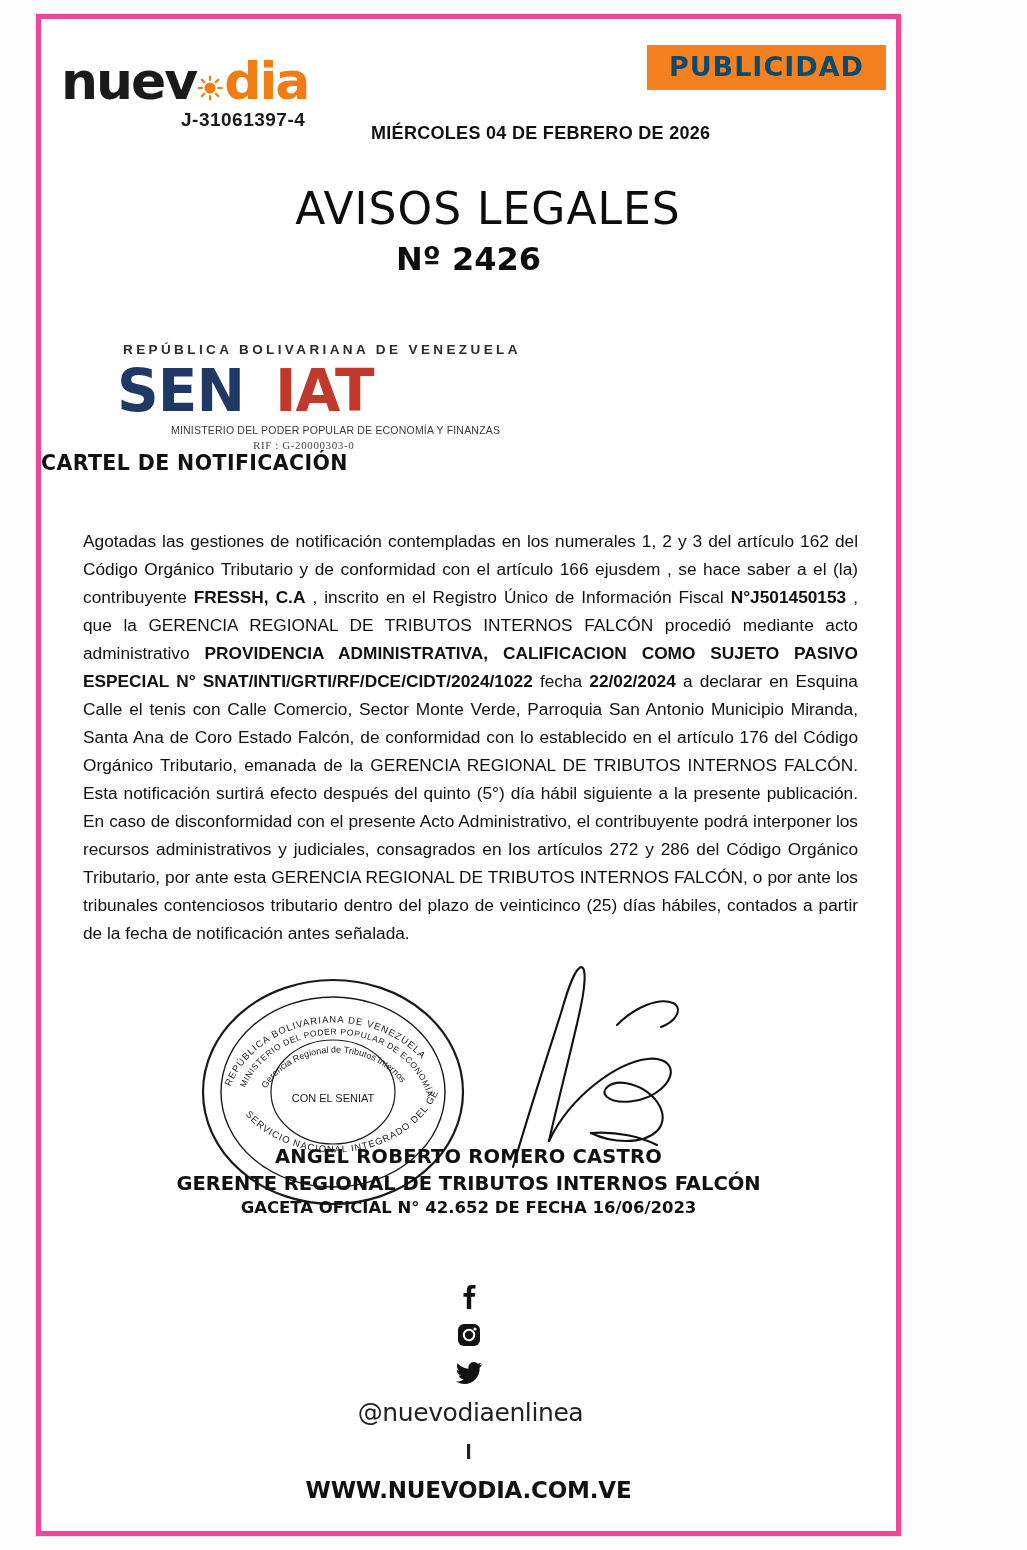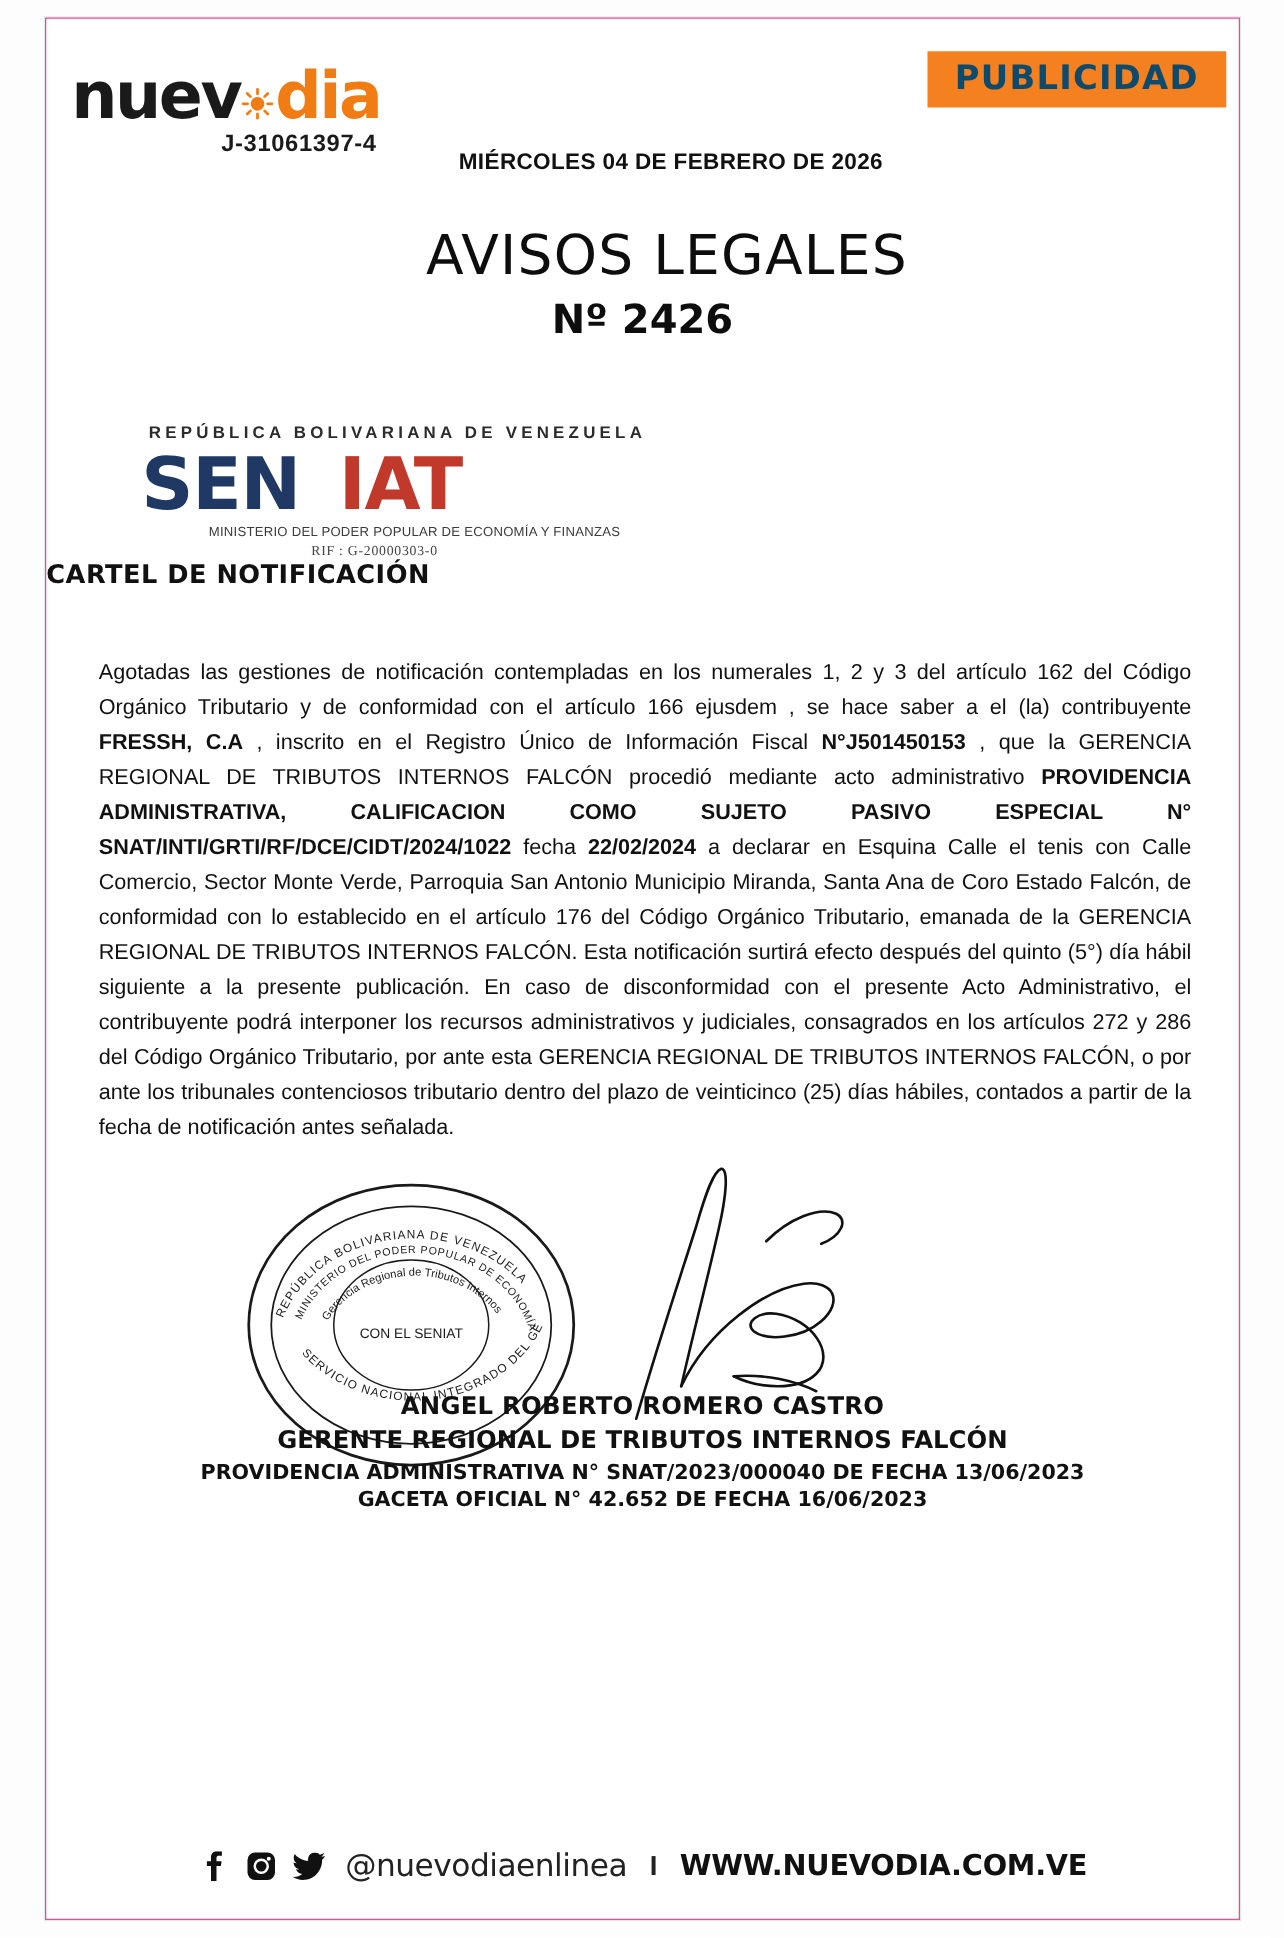--- a/index.html
+++ b/index.html
@@ -18,24 +18,24 @@
     position: relative;
     width: 1027px;
     height: 1550px;
     background: #fdfdfd;
     box-sizing: border-box;
   }
   .sheet {
     position: absolute;
     left: 36px;
     top: 14px;
-    width: 956px;
+    width: 865px;
     height: 1522px;
     background: #ffffff;
-    border: 1px solid #ec4899;
+    border: 5px solid #ec4899;
     box-shadow: 0 0 0 1px #e8e8e8;
     box-sizing: border-box;
     overflow: hidden;
   }
 
   
   .masthead {
     position: relative;
     height: 120px;
   }
@@ -272,20 +272,21 @@
   
   .footer {
     position: absolute;
     left: 0;
     right: 0;
     bottom: 28px;
     display: flex;
     align-items: center;
     justify-content: center;
     gap: 12px;
+    flex-direction: column;
   }
   .footer .soc {
     display: inline-flex;
     align-items: center;
     justify-content: center;
     width: 26px;
     height: 26px;
     color: #111;
   }
   .footer .handle {
@@ -388,21 +389,20 @@
             <path d="M92 212 C 110 150, 128 96, 140 58 C 148 30, 154 14, 160 12 C 166 12, 164 34, 158 60 C 150 96, 136 150, 128 186"></path>
             <path d="M128 186 C 150 140, 196 108, 226 104 C 250 101, 258 118, 240 134 C 224 148, 196 150, 186 142 C 178 135, 190 126, 204 128 C 232 132, 252 160, 236 176 C 222 190, 190 188, 170 178"></path>
             <path d="M170 178 C 196 176, 220 182, 236 190"></path>
             <path d="M196 70 C 214 52, 238 42, 252 48 C 262 53, 256 66, 240 72"></path>
           </g>
         </svg>
       </div>
       <div class="sign-lines">
         <div class="sign-name">ANGEL ROBERTO ROMERO CASTRO</div>
         <div class="sign-role">GERENTE REGIONAL DE TRIBUTOS INTERNOS FALCÓN</div>
-        <div class="sign-prov">PROVIDENCIA ADMINISTRATIVA N° SNAT/2023/000040 DE FECHA 13/06/2023</div>
         <div class="sign-gaceta">GACETA OFICIAL N° 42.652 DE FECHA 16/06/2023</div>
       </div>
     </div>
 
     <div class="footer">
       <span class="soc">
         <svg width="22" height="24" viewBox="0 0 22 24">
             <path d="M14.5 3.5h3V0h-4.2C10.6 0 8.8 2 8.8 4.9V8H5.5v3.8h3.3V24h4.4V11.8h3.5l.6-3.8h-4.1V5.4c0-1.1.5-1.9 1.3-1.9z" fill="#111"></path>
           </svg>
       </span>

